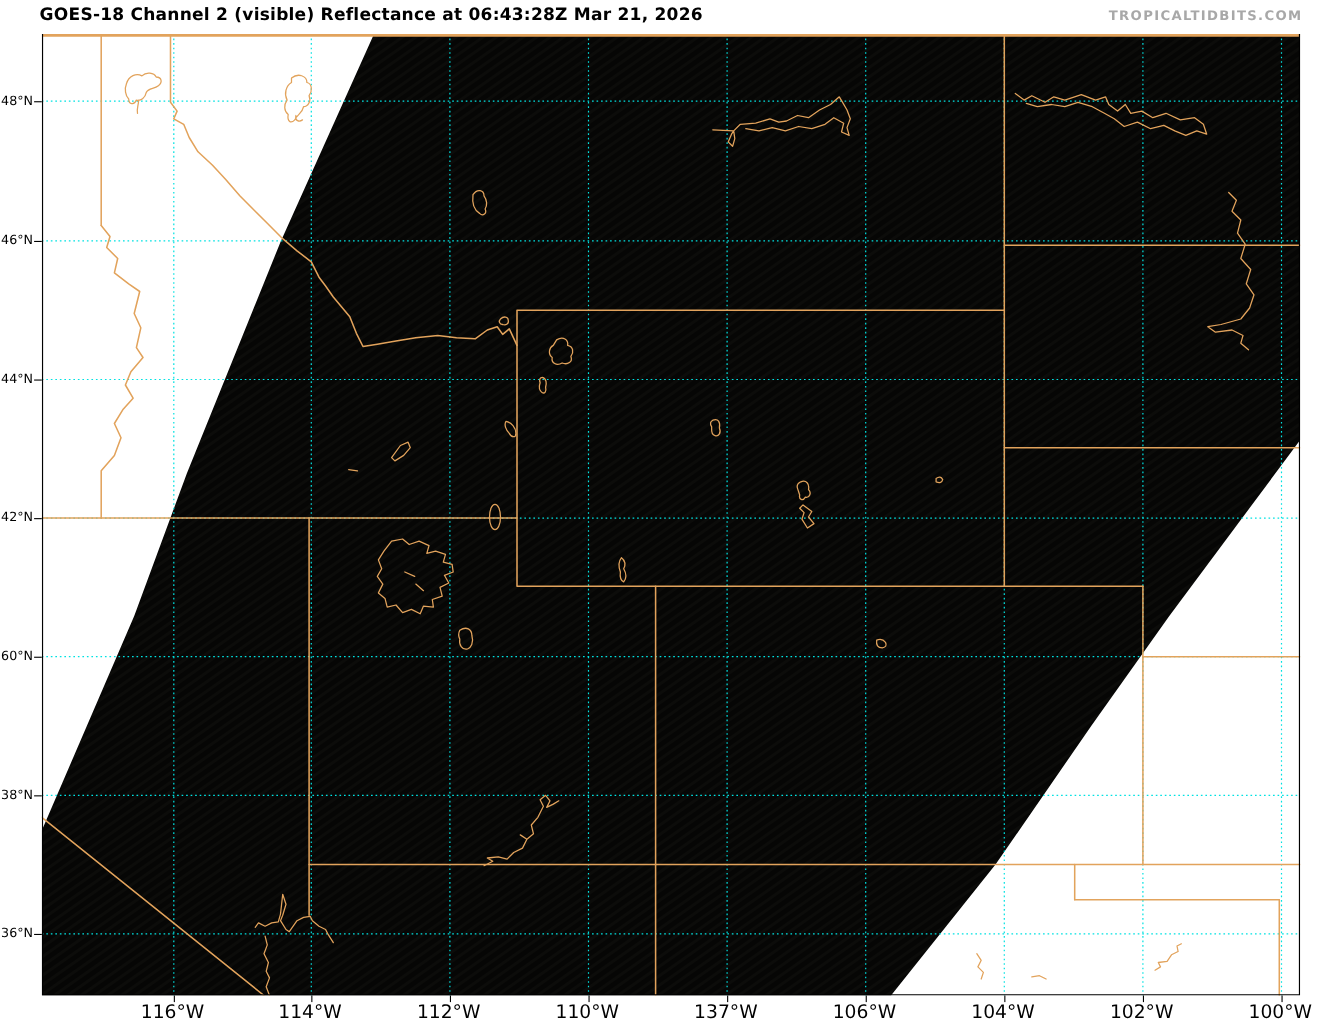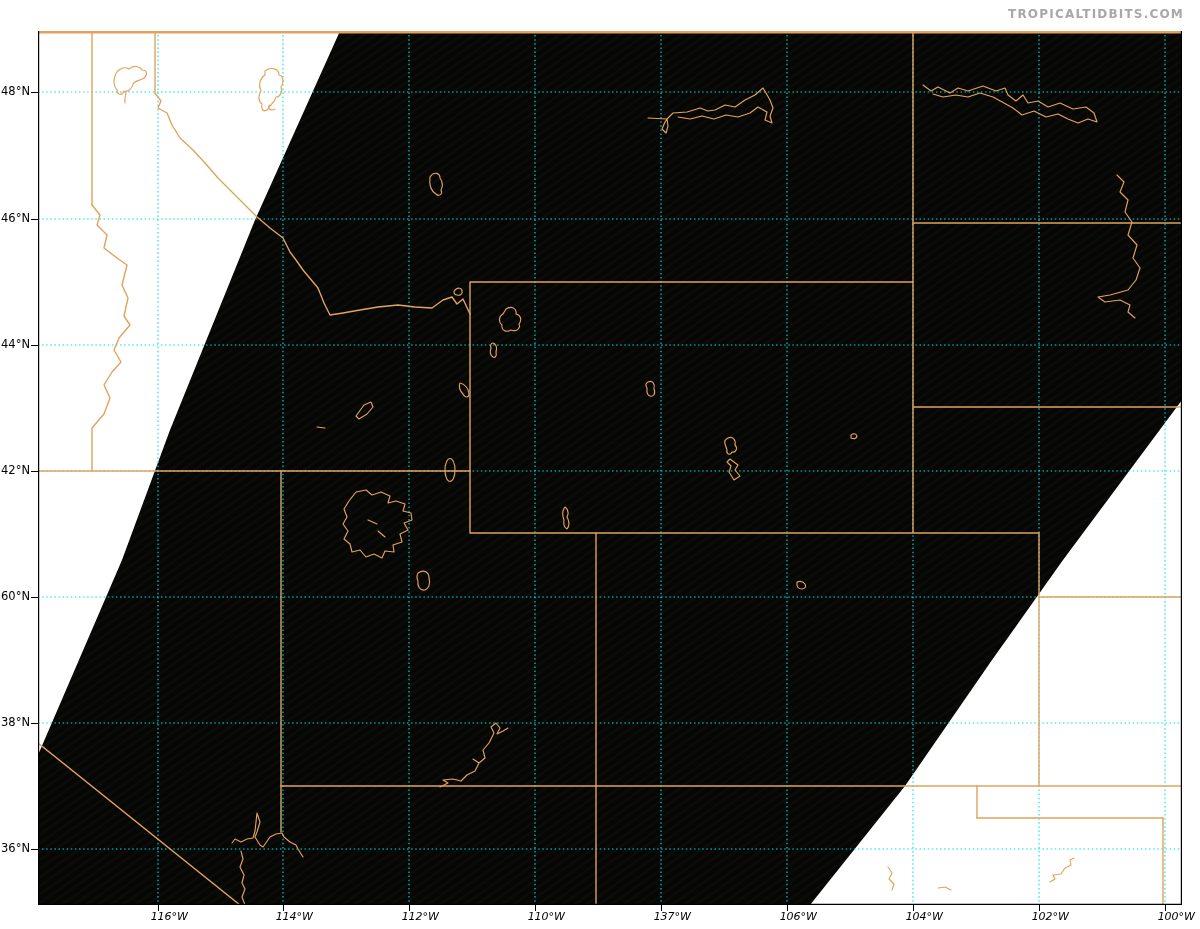--- a/index.html
+++ b/index.html
@@ -18,39 +18,40 @@
     font-size:12px;font-weight:bold;color:var(--watermark,#a8a8a8);
     letter-spacing:1.2px;white-space:nowrap;
   }
   #plot{
     position:absolute;left:38px;top:31px;width:1144px;height:874px;
     background:#ffffff;
   }
   #plot svg{position:absolute;left:0;top:0;display:block;}
   .xlab{
     position:absolute;top:910px;width:60px;margin-left:-30px;
-    text-align:right;font-size:11px;color:#000;white-space:nowrap;font-style:italic;
+    text-align:left;font-size:17px;color:#000;white-space:nowrap;
   }
   .ylab{
     position:absolute;left:0px;width:30px;margin-top:-8px;
     text-align:right;font-size:11.5px;color:#000;white-space:nowrap;
   }
   .xtick{position:absolute;width:1.3px;height:6px;background:#000;top:905px;}
   .ytick{position:absolute;height:1.3px;width:7px;background:#000;left:31px;}
   .grid-line{stroke:var(--grid,#00e0e0);stroke-width:1.1;stroke-dasharray:1.5 2.6;fill:none;}
   .border-line{stroke:var(--boundary,#e2a35c);stroke-width:1.4;fill:none;stroke-linejoin:round;stroke-linecap:round;}
   .water-line{stroke:var(--boundary,#e2a35c);stroke-width:1.15;fill:none;stroke-linejoin:round;stroke-linecap:round;}
   .spine{stroke:var(--spine,#000);stroke-width:1.2;fill:none;}
   .canada-line{stroke:var(--boundary,#e2a35c);stroke-width:2.4;fill:none;}
 </style>
 </head>
 <body>
 
 <div id="stage">
 
+  <div id="page-title">GOES-18 Channel 2 (visible) Reflectance at 06:43:28Z Mar 21, 2026</div>
   <div id="watermark">TROPICALTIDBITS.COM</div>
 
   <div id="plot">
     <svg width="1144" height="874" viewBox="0 0 1144 874">
       <defs>
         <pattern id="scanTex" width="7" height="7" patternUnits="userSpaceOnUse" patternTransform="rotate(-35)">
           <rect width="7" height="7" fill="#060605"></rect>
           <rect width="7" height="2.5" fill="#0c0c0a"></rect>
         </pattern>
       </defs>

